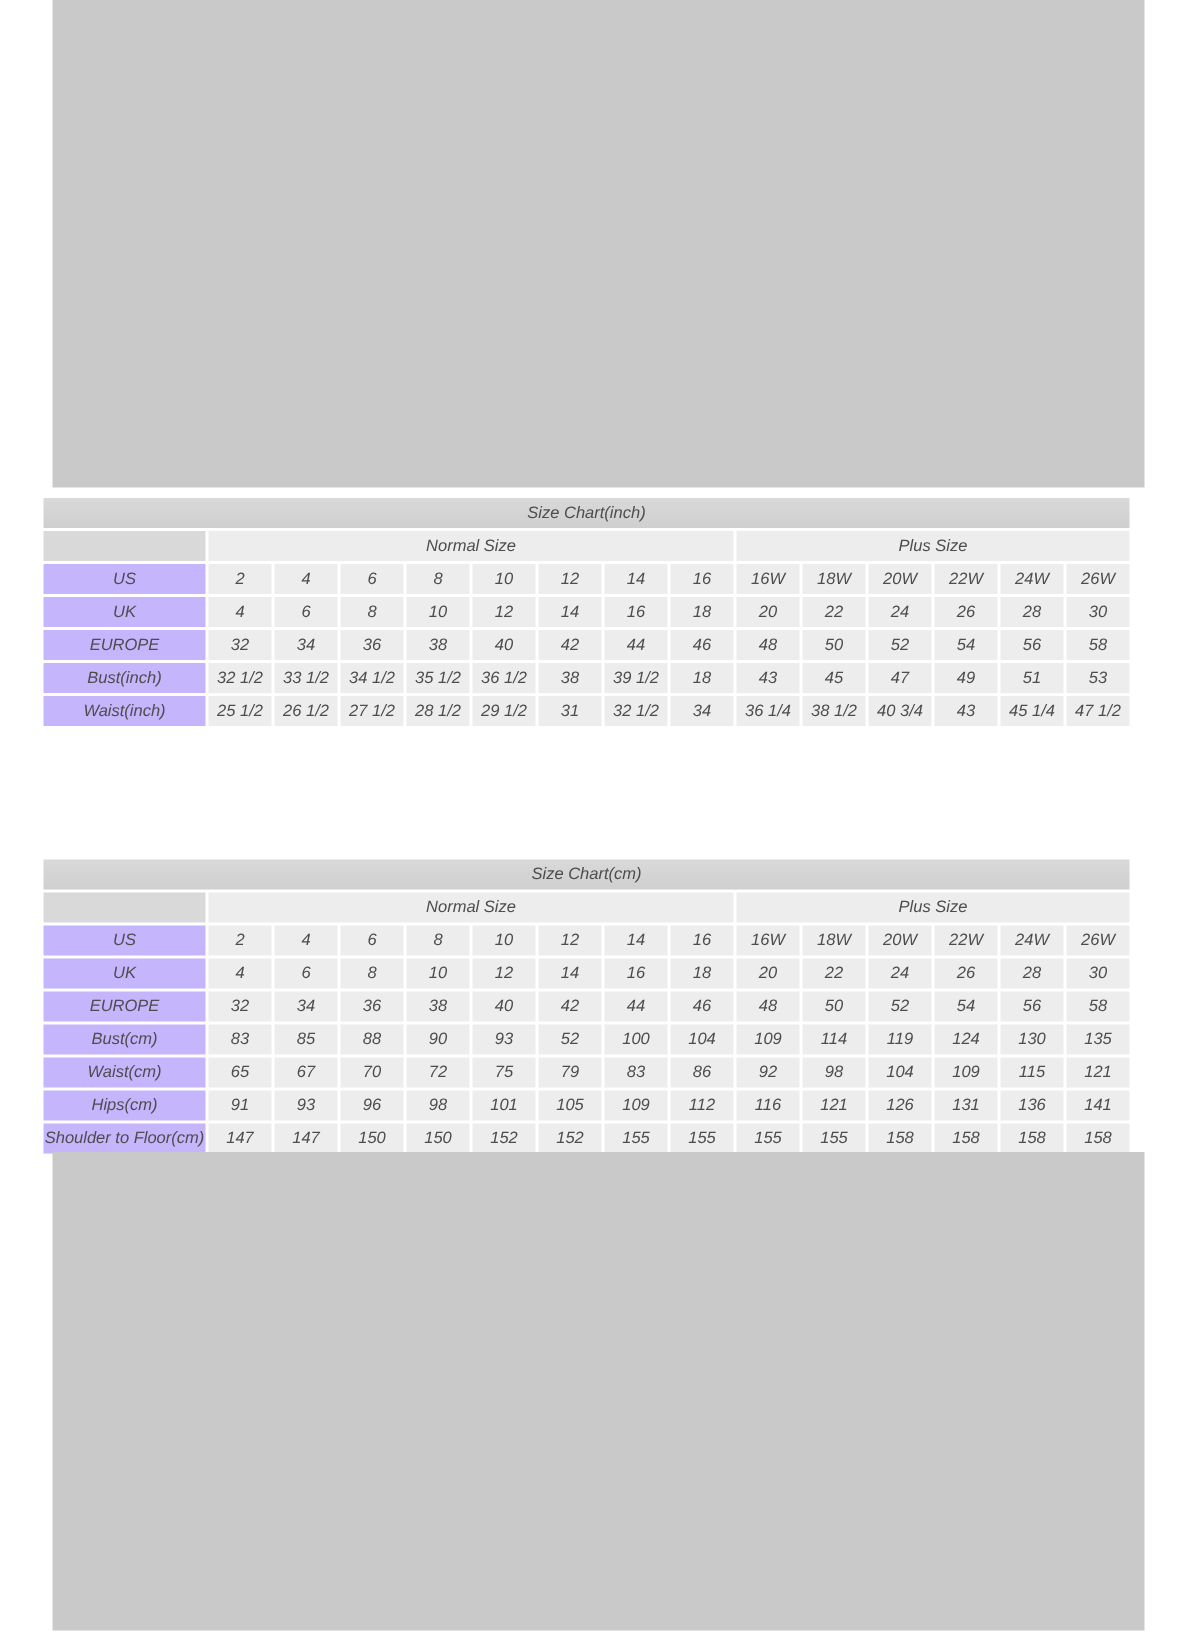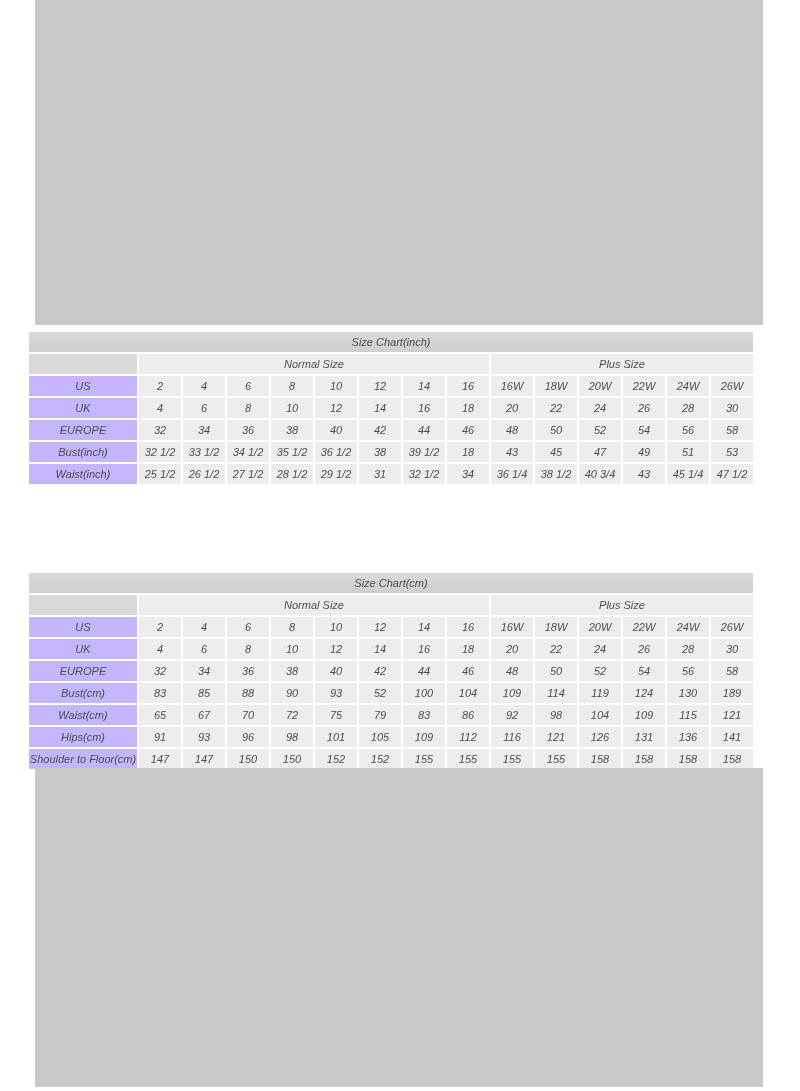--- a/index.html
+++ b/index.html
@@ -268,21 +268,21 @@
             <td class="data-cell">90</td>
             <td class="data-cell">93</td>
             <td class="data-cell">52</td>
             <td class="data-cell">100</td>
             <td class="data-cell">104</td>
             <td class="data-cell">109</td>
             <td class="data-cell">114</td>
             <td class="data-cell">119</td>
             <td class="data-cell">124</td>
             <td class="data-cell">130</td>
-            <td class="data-cell">189</td>
+            <td class="data-cell">135</td>
           </tr>
           <tr>
             <td class="label-cell">Waist(cm)</td>
             <td class="data-cell">65</td>
             <td class="data-cell">67</td>
             <td class="data-cell">70</td>
             <td class="data-cell">72</td>
             <td class="data-cell">75</td>
             <td class="data-cell">79</td>
             <td class="data-cell">83</td>

